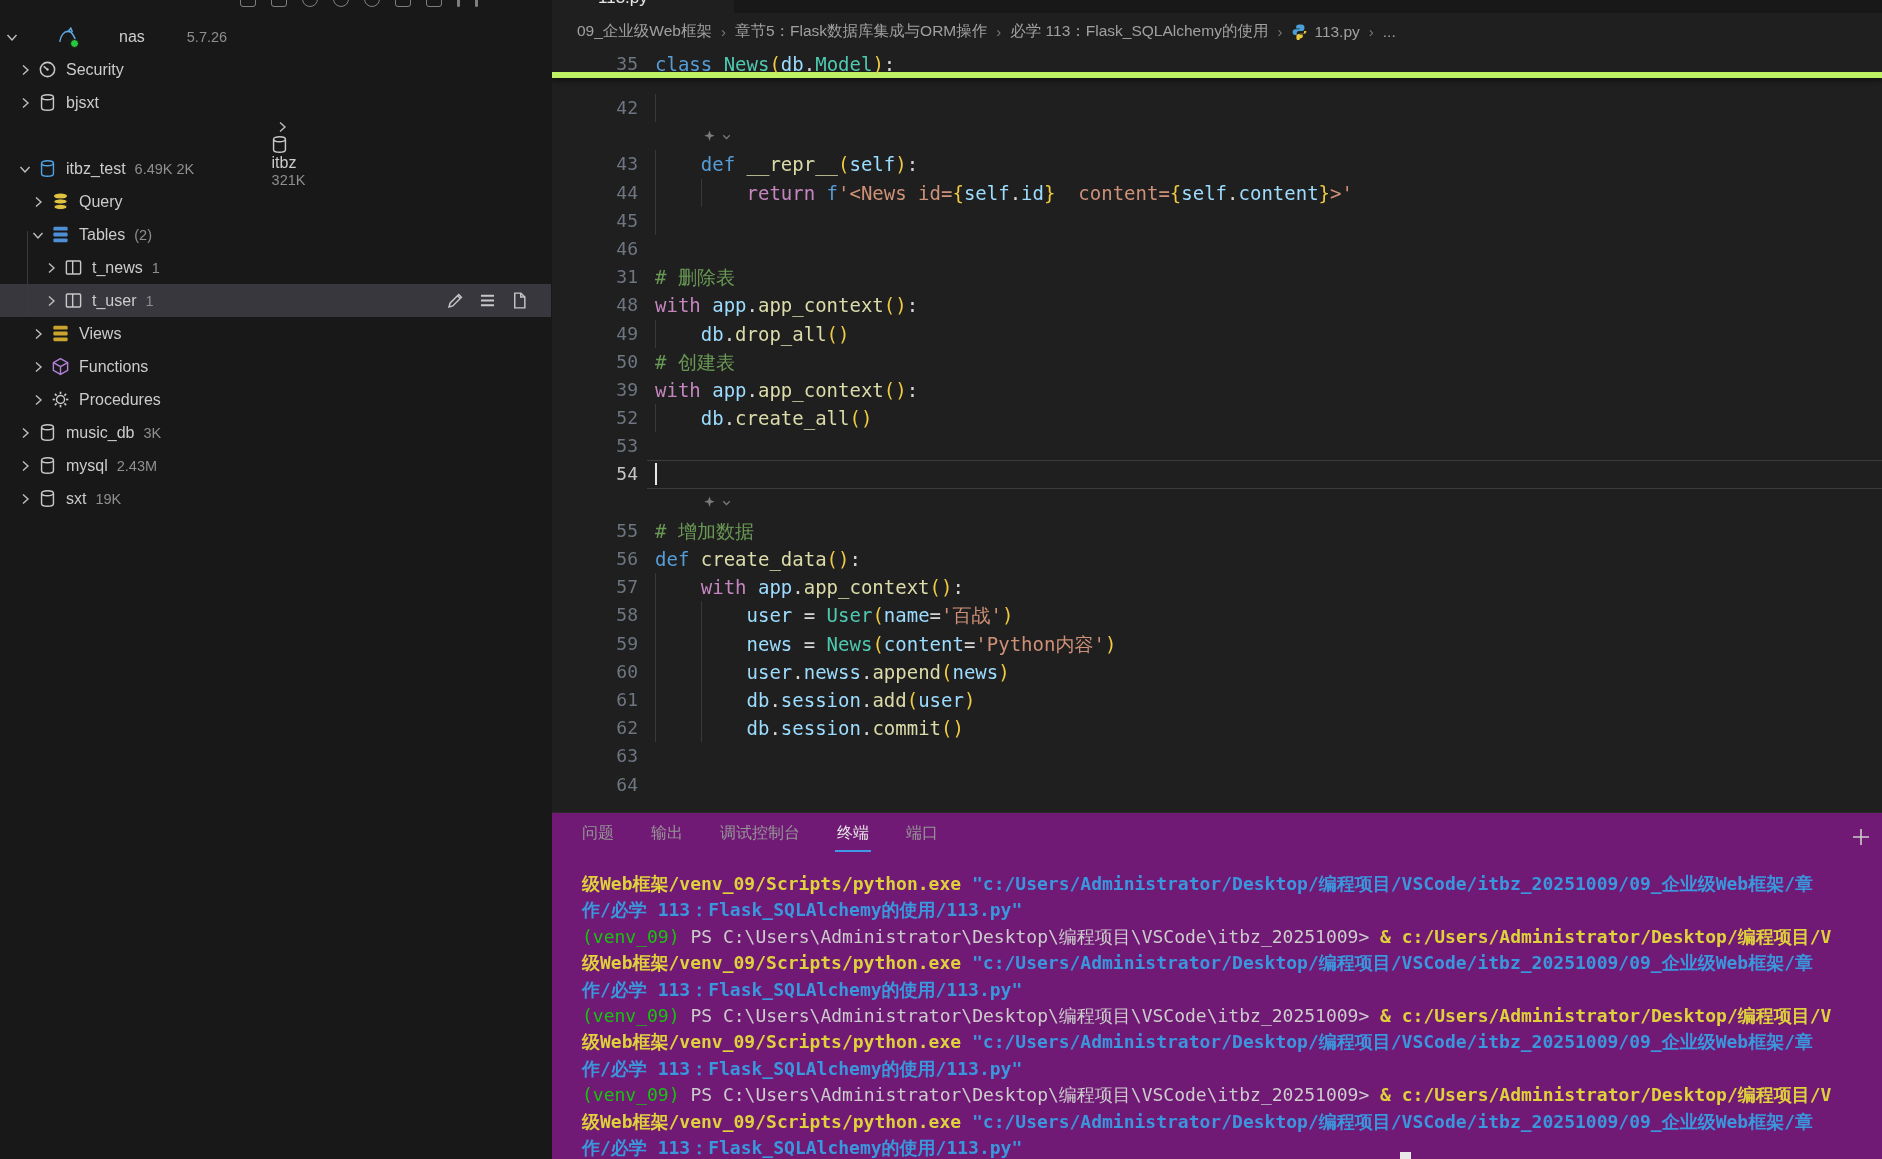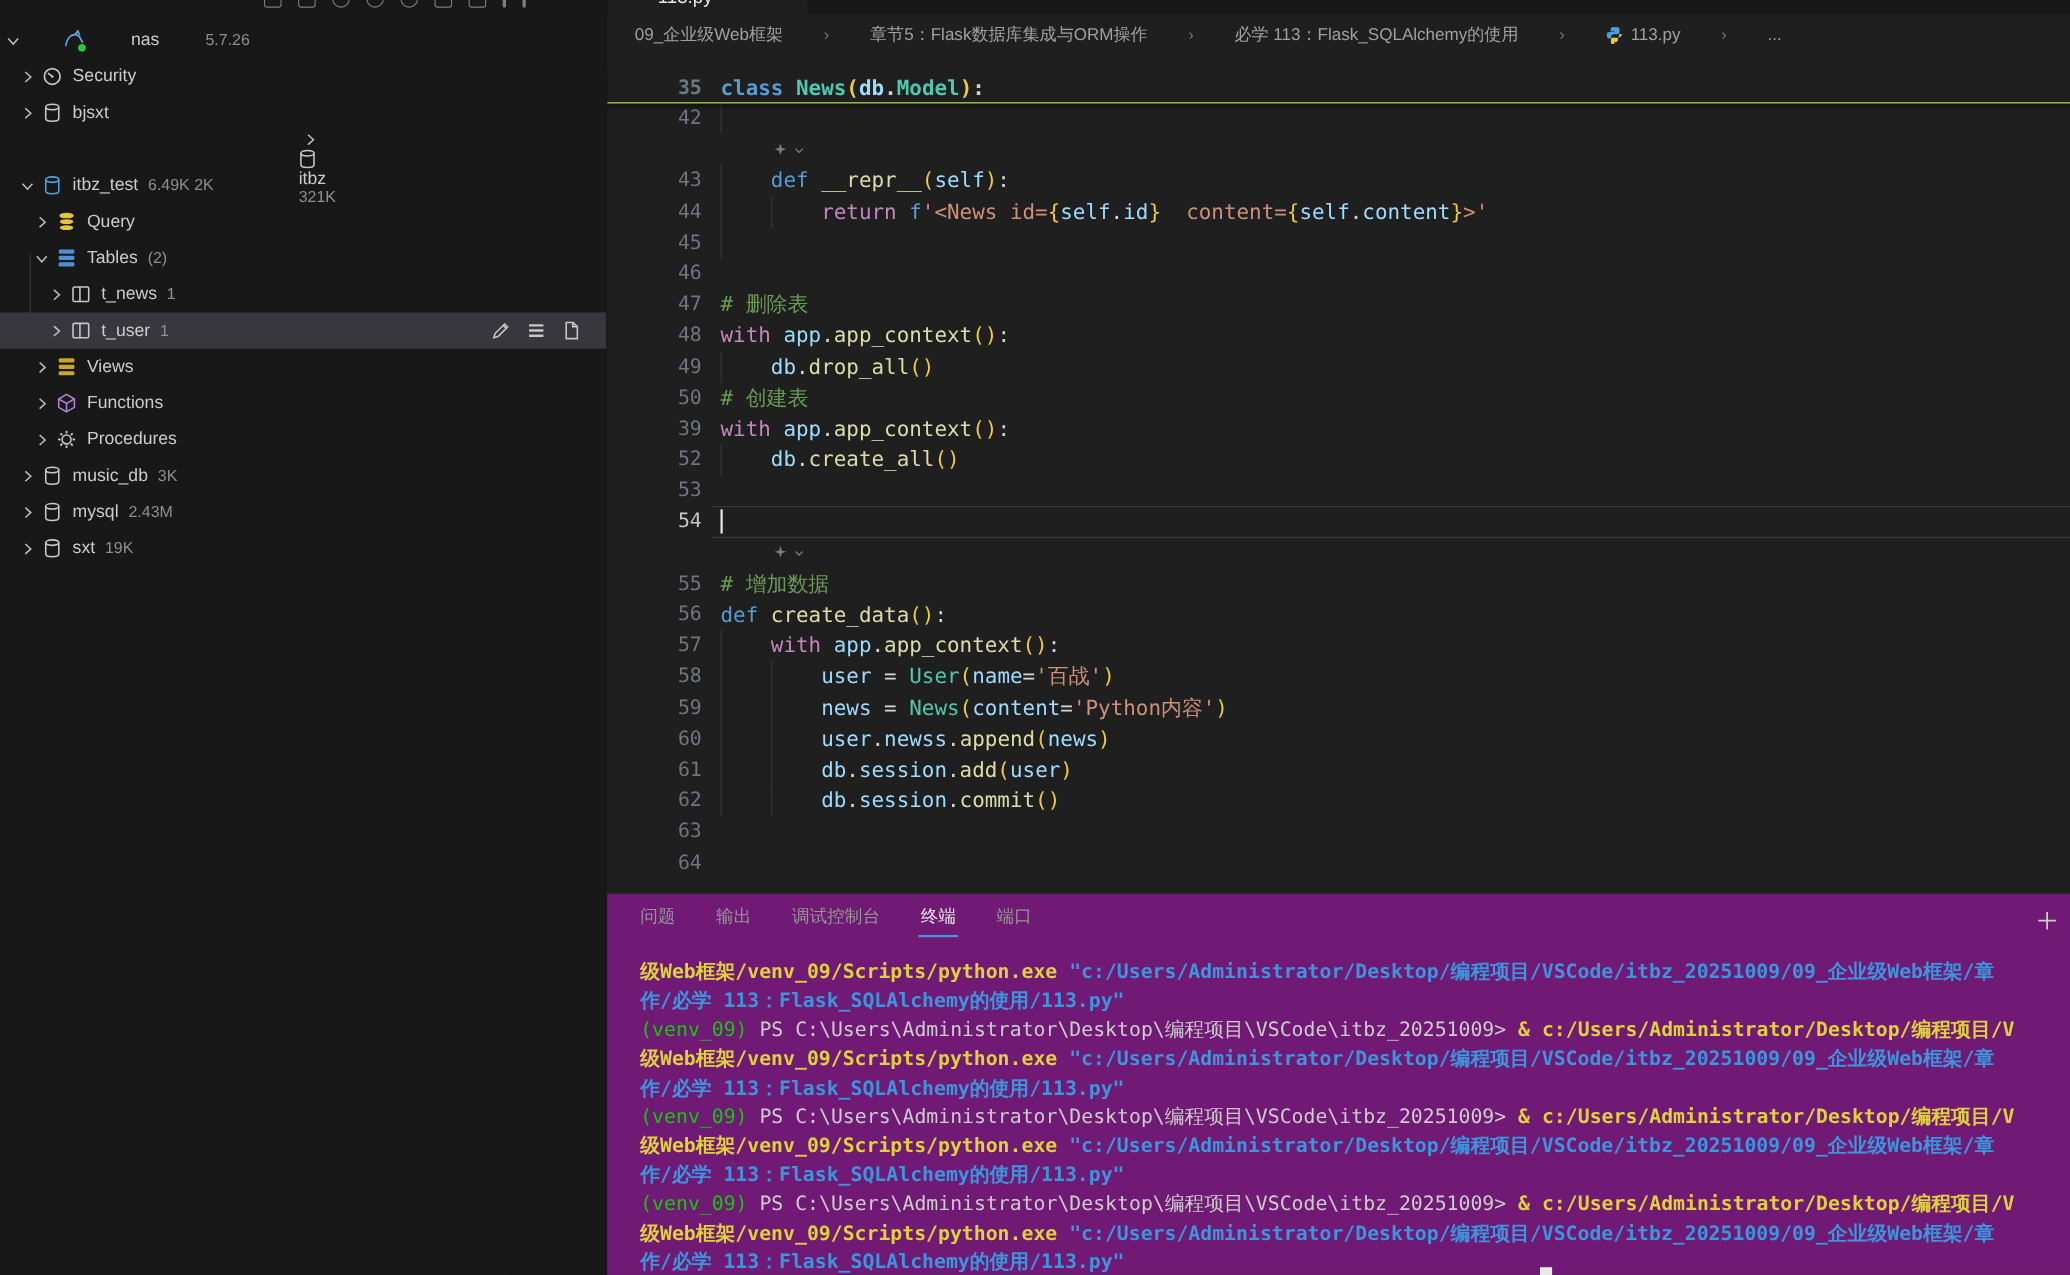--- a/index.html
+++ b/index.html
@@ -26,29 +26,29 @@
   .tree-guide { position:absolute; left:27px; width:1px; background:#3a3a3a; }
   .green-dot { position:absolute; right:-2px; bottom:-2px; width:9px; height:9px; border-radius:50%;
     background:#27c93f; border:1.5px solid #181818; }
 
   
   .main { position:absolute; left:552px; top:0; width:1330px; height:1159px; background:#1f1f1f; }
   .tabstrip { position:absolute; left:0; top:0; width:100%; height:13px; background:#181818; overflow:hidden; }
   .tab { position:absolute; left:0; top:0; width:182px; height:13px; background:#1f1f1f; overflow:hidden; }
   .tab-label { position:absolute; left:46px; top:-12px; font-size:17px; color:#e7e7e7; }
   .breadcrumb { position:absolute; left:0; top:13px; width:100%; height:37px; background:#1f1f1f;
-    display:flex; align-items:center; padding-left:25px; color:#a0a0a0; font-size:15.5px; white-space:nowrap;gap:28px; }
+    display:flex; align-items:center; padding-left:25px; color:#a0a0a0; font-size:15.5px; white-space:nowrap; }
   .breadcrumb .sep { color:#7a7a7a; margin:0 9px; font-size:15px; }
   .breadcrumb .bc-item { display:inline-flex; align-items:center; gap:6px; cursor:pointer; }
   .breadcrumb .pyico { width:17px; height:17px; display:inline-flex; }
 
   .code-area { position:absolute; left:0; top:50px; width:100%; height:762px; background:#1f1f1f; overflow:hidden;
     font-family:"DejaVu Sans Mono", monospace; font-size:19px; }
-  .sticky { position:absolute; left:0; top:16px; width:100%; height:28px; background:#1f1f1f; z-index:3;
-    border-bottom:1px solid #bef264; box-shadow:0 3px 5px rgba(0,0,0,.45);font-weight:bold; }
+  .sticky { position:absolute; left:0; top:0; width:100%; height:28px; background:#1f1f1f; z-index:3;
+    border-bottom:6px solid #bef264; box-shadow:0 3px 5px rgba(0,0,0,.45); }
   .rows { position:absolute; left:0; top:28px; width:100%;margin-top:16px; }
   .code-row { position:relative; height:28.2px; line-height:28.2px; white-space:pre; }
   .gutter { position:absolute; left:0; top:0; width:86px; text-align:right; color:#6e7681; font-size:18px; }
   .code-row.current .gutter { color:#c6c6c6; }
   .code-text { position:absolute; left:103px; top:0; }
   .guide { position:absolute; top:0; bottom:0; width:1px; background:#393939; }
   .cl-box { position:absolute; left:95px; right:0; top:0; bottom:0;
     border-top:1px solid #3c3c3c; border-bottom:1px solid #3c3c3c; }
   .cursor { position:absolute; left:103px; top:3px; width:2px; height:22px; background:#e8e8e8; }
   .sparkle-row { padding-left:150px; display:flex; align-items:center; gap:3px; height:28.2px; }
@@ -459,21 +459,21 @@
           <div class="code-row"><span class="gutter">42</span><span class="guide" style="left: 103px;"></span><span class="code-text"></span></div>
           <div class="code-row"><div class="sparkle-row"><span style="width: 15px; height: 15px; display: inline-flex;"><span style="display: inline-flex; width: 100%; height: 100%;"><svg width="100%" height="100%" viewBox="0 0 16 16" fill="none">
                     <path d="M8 1.5l1.4 4.2 4.2 1.4-4.2 1.4L8 12.7 6.6 8.5 2.4 7.1l4.2-1.4z" fill="#9a9a9a"></path>
                   </svg></span></span><span style="width: 13px; height: 13px; display: inline-flex;"><span style="display: inline-flex; width: 100%; height: 100%;"><svg width="100%" height="100%" viewBox="0 0 16 16" fill="none">
                     <path d="M4 6.5l4 4 4-4" stroke="#9a9a9a" stroke-width="1.5"></path>
                   </svg></span></span></div></div>
           <div class="code-row"><span class="gutter">43</span><span class="guide" style="left: 103px;"></span><span class="code-text"><span class="tk-kw2">    def </span><span class="tk-fn">__repr__</span><span class="tk-br">(</span><span class="tk-var">self</span><span class="tk-br">)</span><span class="tk-pn">:</span></span></div>
           <div class="code-row"><span class="gutter">44</span><span class="guide" style="left: 103px;"></span><span class="guide" style="left: 148.7px;"></span><span class="code-text"><span class="tk-kw1">        return </span><span class="tk-kw2">f</span><span class="tk-str">'&lt;News id=</span><span class="tk-br">{</span><span class="tk-var">self</span><span class="tk-pn">.</span><span class="tk-var">id</span><span class="tk-br">}</span><span class="tk-str">  content=</span><span class="tk-br">{</span><span class="tk-var">self</span><span class="tk-pn">.</span><span class="tk-var">content</span><span class="tk-br">}</span><span class="tk-str">&gt;'</span></span></div>
           <div class="code-row"><span class="gutter">45</span><span class="guide" style="left: 103px;"></span><span class="code-text"></span></div>
           <div class="code-row"><span class="gutter">46</span><span class="code-text"></span></div>
-          <div class="code-row"><span class="gutter">47</span><span class="code-text"><span class="tk-cm"># 删除表</span></span></div>
+          <div class="code-row"><span class="gutter">31</span><span class="code-text"><span class="tk-cm"># 删除表</span></span></div>
           <div class="code-row"><span class="gutter">48</span><span class="code-text"><span class="tk-kw1">with </span><span class="tk-var">app</span><span class="tk-pn">.</span><span class="tk-fn">app_context</span><span class="tk-br">()</span><span class="tk-pn">:</span></span></div>
           <div class="code-row"><span class="gutter">49</span><span class="guide" style="left: 103px;"></span><span class="code-text"><span class="tk-var">    db</span><span class="tk-pn">.</span><span class="tk-fn">drop_all</span><span class="tk-br">()</span></span></div>
           <div class="code-row"><span class="gutter">50</span><span class="code-text"><span class="tk-cm"># 创建表</span></span></div>
           <div class="code-row"><span class="gutter">39</span><span class="code-text"><span class="tk-kw1">with </span><span class="tk-var">app</span><span class="tk-pn">.</span><span class="tk-fn">app_context</span><span class="tk-br">()</span><span class="tk-pn">:</span></span></div>
           <div class="code-row"><span class="gutter">52</span><span class="guide" style="left: 103px;"></span><span class="code-text"><span class="tk-var">    db</span><span class="tk-pn">.</span><span class="tk-fn">create_all</span><span class="tk-br">()</span></span></div>
           <div class="code-row"><span class="gutter">53</span><span class="code-text"></span></div>
           <div class="code-row current"><div class="cl-box"></div><span class="gutter">54</span><span class="code-text"></span><span class="cursor"></span></div>
           <div class="code-row"><div class="sparkle-row"><span style="width: 15px; height: 15px; display: inline-flex;"><span style="display: inline-flex; width: 100%; height: 100%;"><svg width="100%" height="100%" viewBox="0 0 16 16" fill="none">
                     <path d="M8 1.5l1.4 4.2 4.2 1.4-4.2 1.4L8 12.7 6.6 8.5 2.4 7.1l4.2-1.4z" fill="#9a9a9a"></path>
                   </svg></span></span><span style="width: 13px; height: 13px; display: inline-flex;"><span style="display: inline-flex; width: 100%; height: 100%;"><svg width="100%" height="100%" viewBox="0 0 16 16" fill="none">

